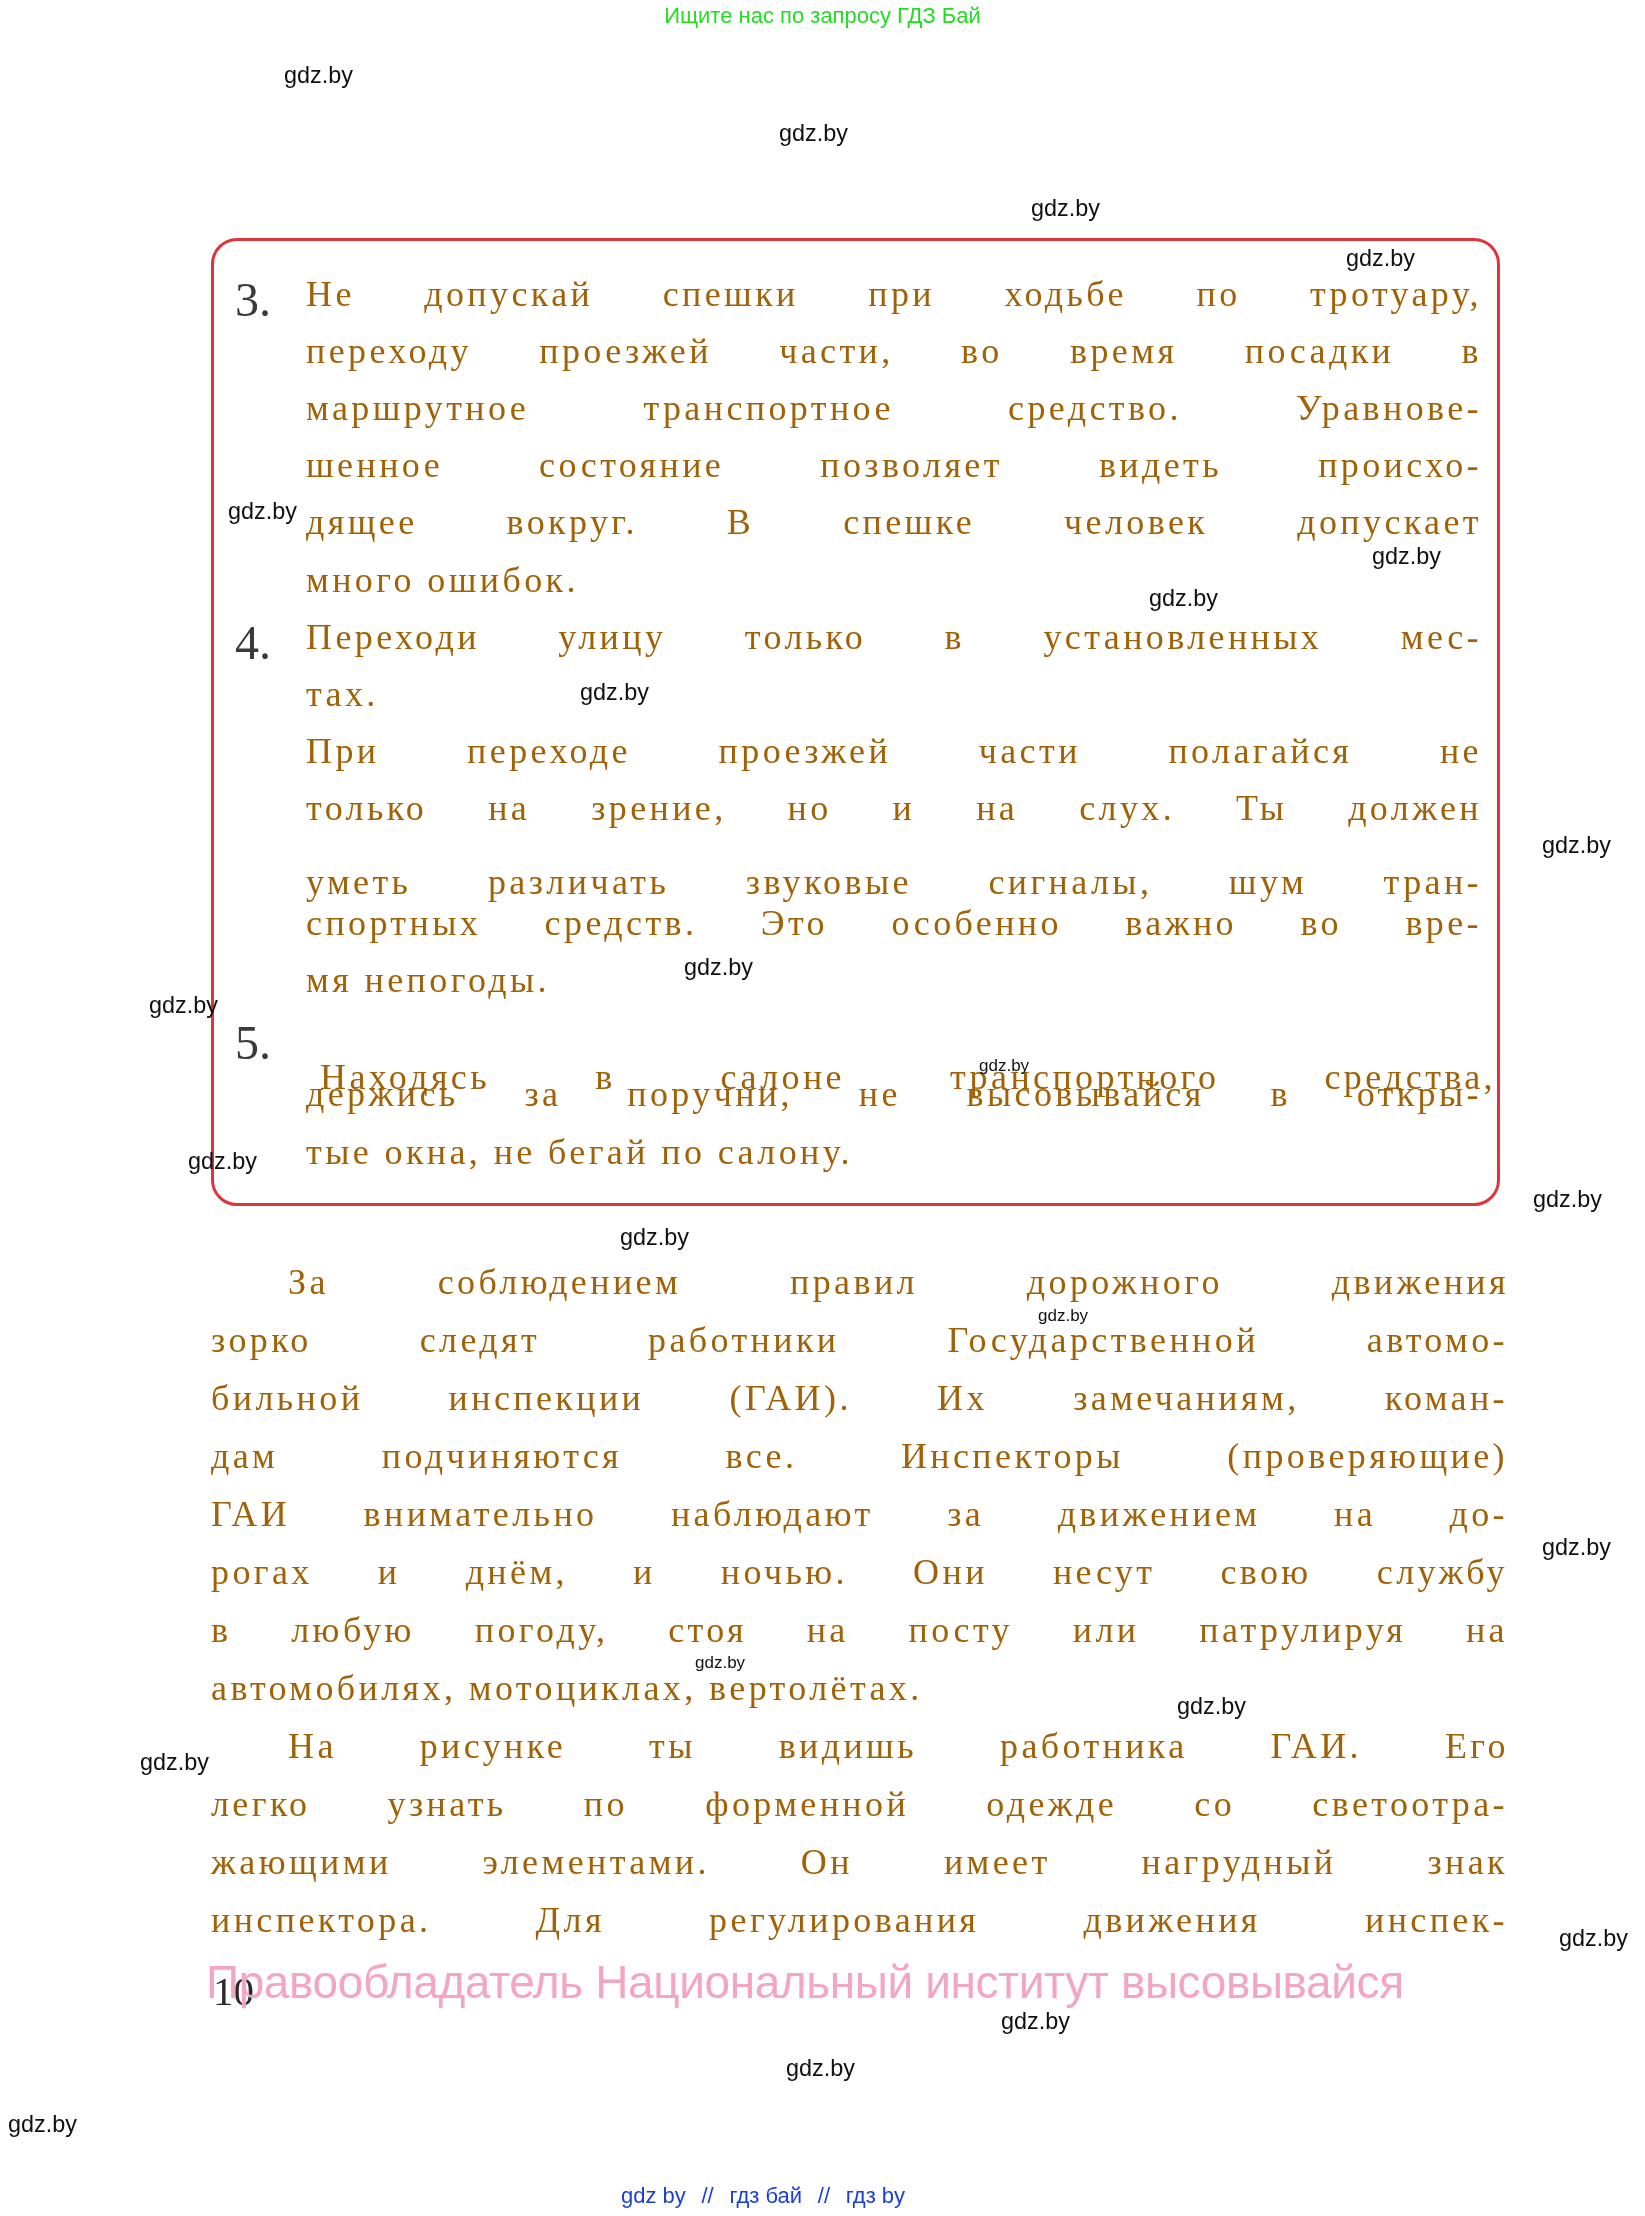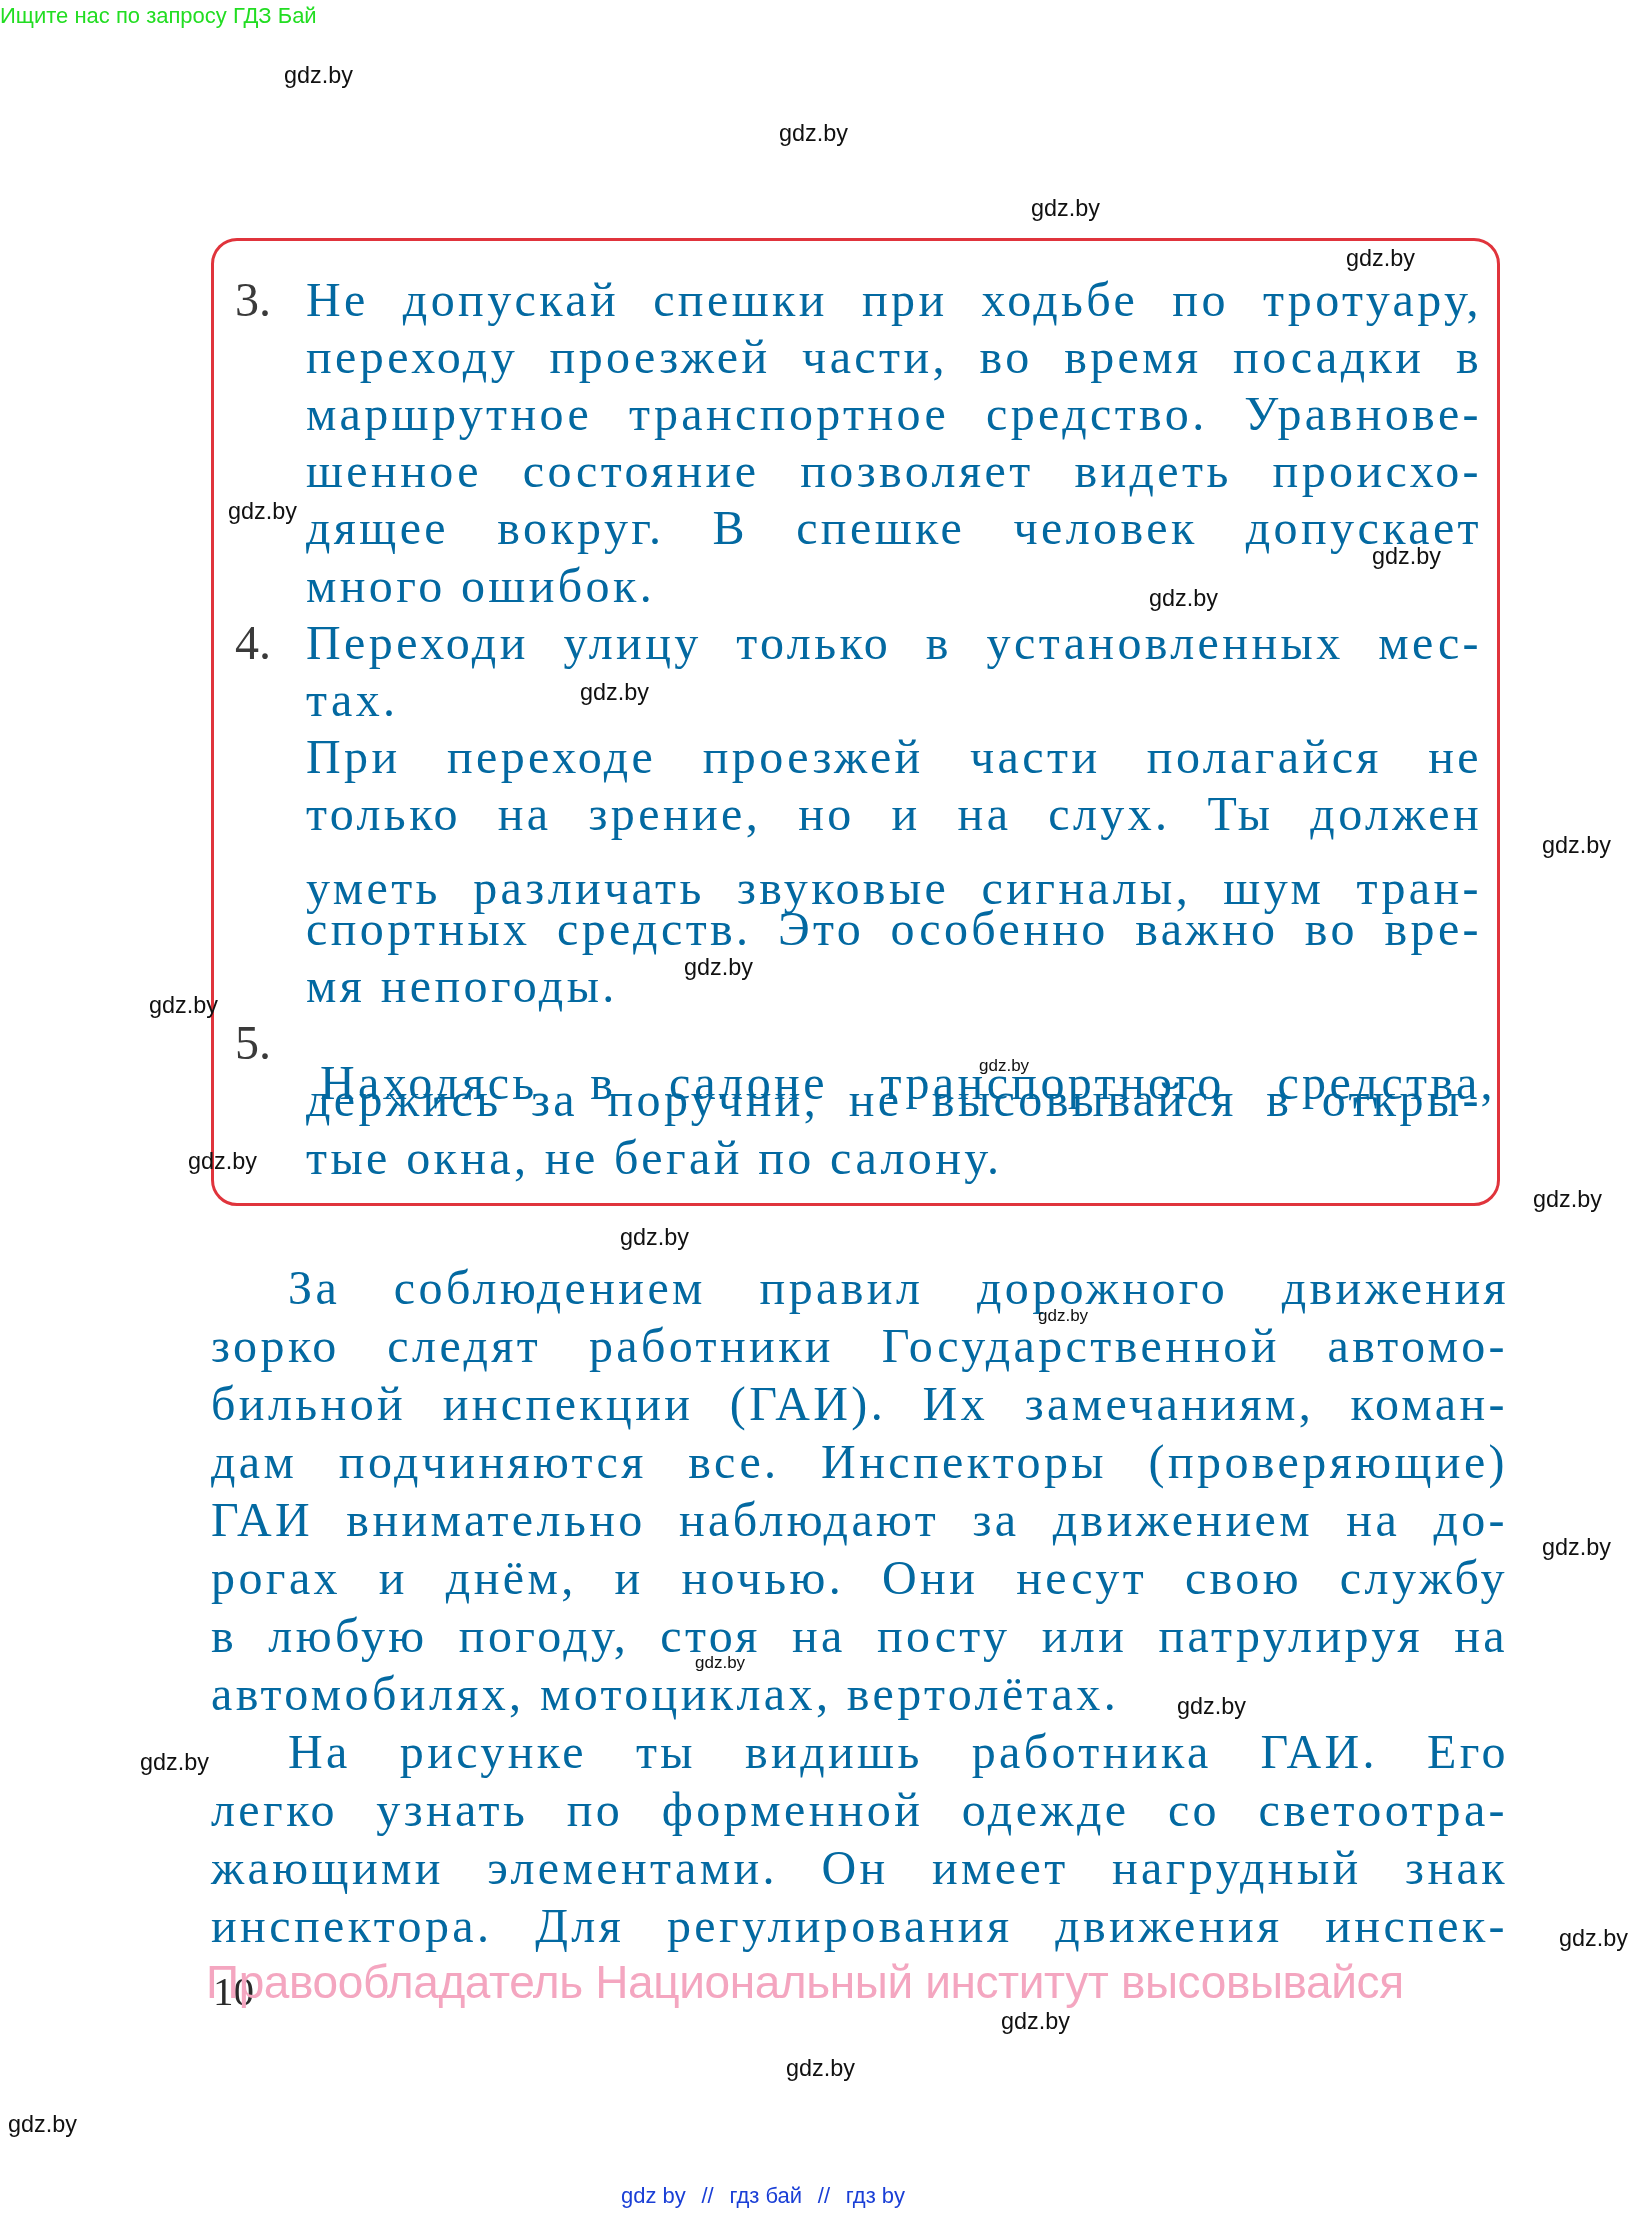--- a/index.html
+++ b/index.html
@@ -1,21 +1,21 @@
 <!DOCTYPE html>
 <html style="font-size:13px"><head>
 <meta charset="utf-8">
 <style>
   html, body { margin:0; padding:0; background:#ffffff; }
   body { width:1645px; height:2216px; position:relative; overflow:hidden; font-family:"DejaVu Serif", serif; }
-  .top-banner { position:absolute; left:0; top:3.2px; width:1645px; text-align:left; font-family:"Liberation Sans", sans-serif; font-size:22px; color:#22dd22; }
+  .top-banner { position:absolute; left:0; top:3.2px; width:1645px; text-align:center; font-family:"Liberation Sans", sans-serif; font-size:22px; color:#22dd22; }
   .wm { position:absolute; font-family:"Liberation Sans", sans-serif; font-size:23.4px; color:#111; white-space:nowrap; line-height:1; }
   .wm.small { font-size:17px; }
   .rules-box { position:absolute; left:211px; top:238px; width:1289px; height:968px; border:3.2px solid #e0343c; border-radius:26px; box-sizing:border-box; }
-  .line { position:absolute; font-family:"Liberation Serif", serif; font-size:48px; color:#0369a1; white-space:nowrap; line-height:1; letter-spacing:3.4px; }
+  .line { position:absolute; font-family:"Liberation Serif", serif; font-size:36px; color:#a16207; white-space:nowrap; line-height:1; letter-spacing:3.4px; }
   .num { position:absolute; font-family:"Liberation Serif", serif; font-size:48px; color:#3a3a3a; line-height:1; }
   .just { text-align:justify; text-align-last:justify; }
   .pink { position:absolute; left:206px; top:1959px; font-family:"Liberation Sans", sans-serif; font-size:46px; color:#f4a6c0; white-space:nowrap; line-height:1; letter-spacing:-0.4px; }
   .pagenum { position:absolute; left:213px; top:1971px; font-family:"Liberation Serif", serif; font-size:41px; color:#2a2a2a; line-height:1; }
   .footer-links { position:absolute; left:0; top:2183px; width:1526px; text-align:center; font-family:"Liberation Sans", sans-serif; font-size:22px; color:#1a3fd6; }
   .footer-links span { margin:0 4.8px; }
 </style>
 </head>
 <body>
 

